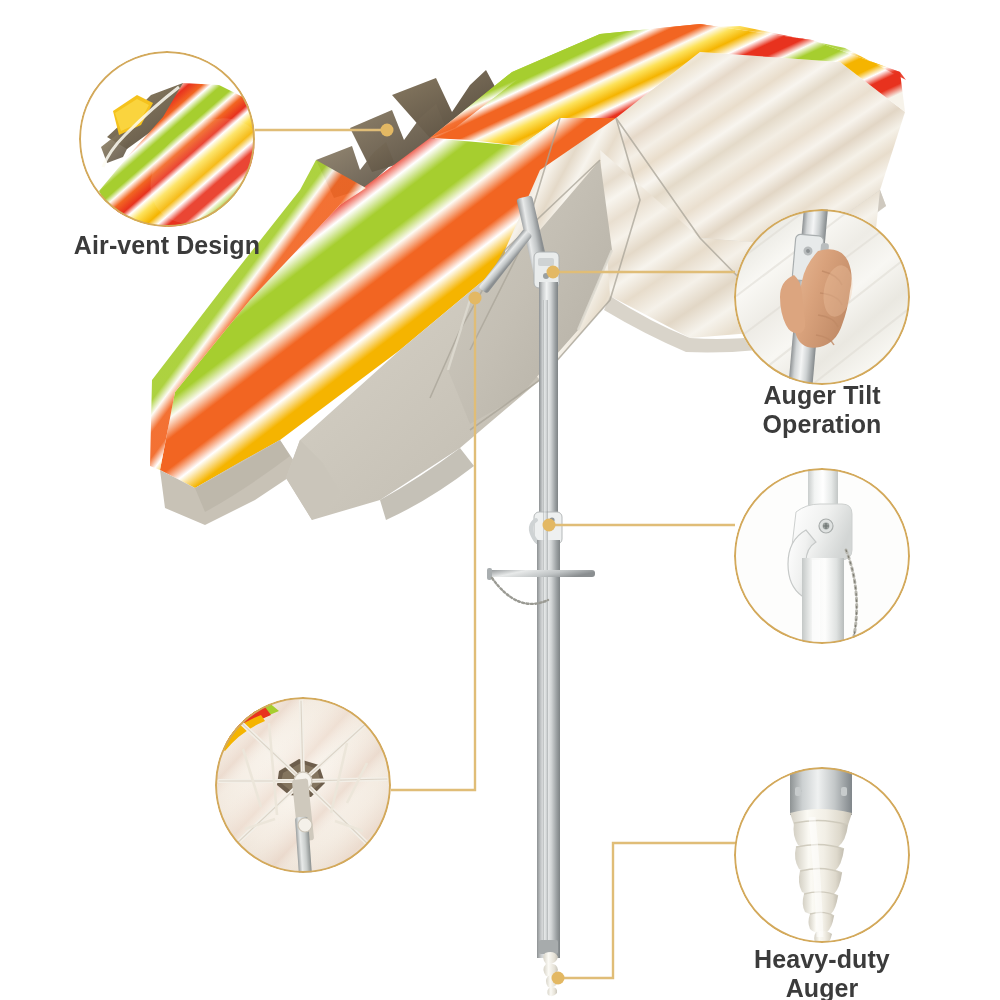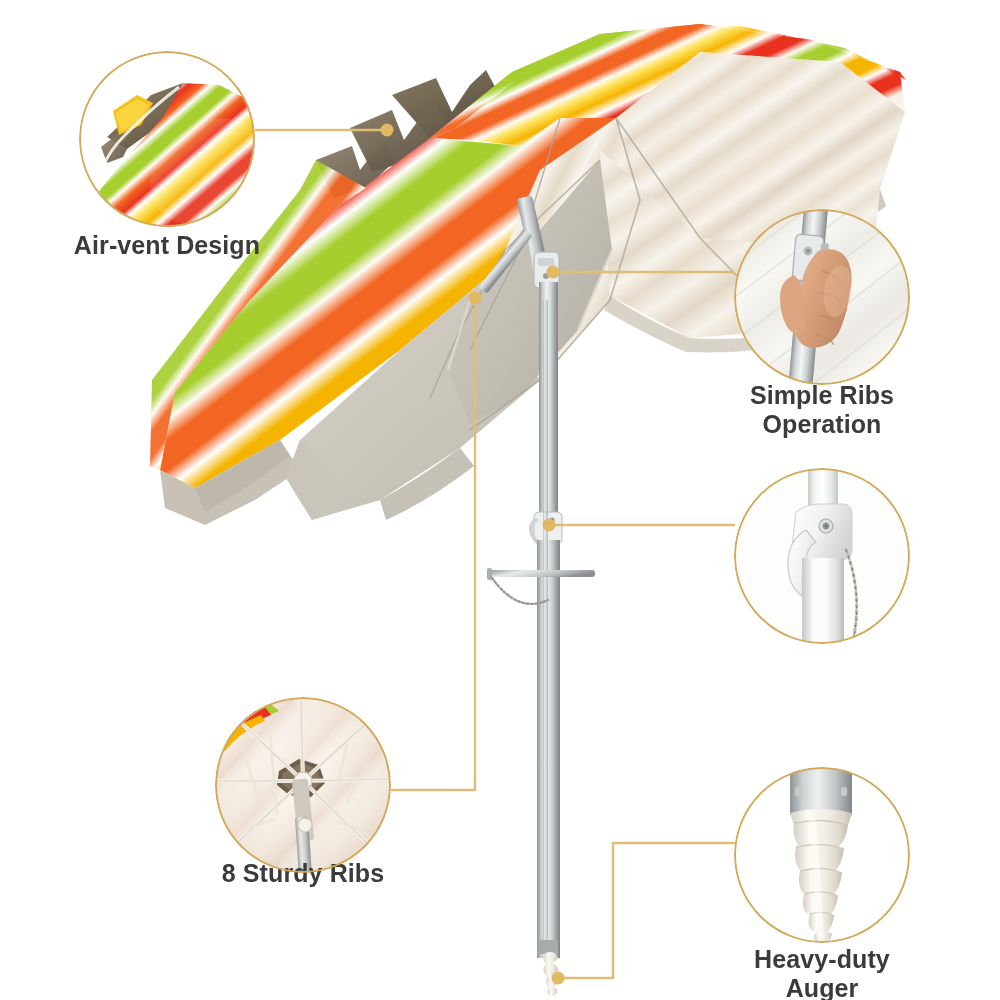--- a/index.html
+++ b/index.html
@@ -428,21 +428,21 @@
             <path d="M86,84 q18,2 22,12"></path>
             <path d="M84,106 q16,2 20,12"></path>
             <path d="M82,126 q14,2 18,10"></path>
           </g>
 
           <ellipse cx="104" cy="82" rx="14" ry="26" fill="#f0c7a4" opacity="0.35" transform="rotate(10 104 82)"></ellipse>
         </svg>
       </div>
       <div class="ring"></div>
     </div>
-    <div class="caption" style="top:172px;width:290px;">Simple Ribs
+    <div class="caption" style="top:172px;width:290px;">Auger Tilt
 Operation</div>
   </div>
 
   <div class="callout" style="left:734px;top:468px;width:176px;height:176px;">
     <div class="bubble" style="width:176px;height:176px;">
       <div class="photo">
         <svg viewBox="0 0 176 176" preserveAspectRatio="xMidYMid slice">
           <defs>
             <linearGradient id="whPole" x1="0" y1="0" x2="1" y2="0">
               <stop offset="0" stop-color="#c9cdcc"></stop>
@@ -564,21 +564,20 @@
           <circle cx="88" cy="84" r="9" fill="#f6f3ec" stroke="#cfc8bb" stroke-width="1.4"></circle>
 
           <rect x="80" y="82" width="16" height="62" rx="3" fill="#cfc9bd" transform="rotate(-6 88 113)"></rect>
           <rect x="82" y="120" width="13" height="58" rx="3" fill="url(#ribsPole)" transform="rotate(-4 88 150)"></rect>
 
           <circle cx="90" cy="128" r="7" fill="#f4f1ea" stroke="#cbc4b7" stroke-width="1.2"></circle>
         </svg>
       </div>
       <div class="ring"></div>
     </div>
-    <div class="caption" style="top:162px;width:300px;">8 Sturdy Ribs</div>
   </div>
 
   <div class="callout" style="left:734px;top:767px;width:176px;height:176px;">
     <div class="bubble" style="width:176px;height:176px;">
       <div class="photo">
         <svg viewBox="0 0 176 176" preserveAspectRatio="xMidYMid slice">
           <defs>
             <linearGradient id="augPole" x1="0" y1="0" x2="1" y2="0">
               <stop offset="0" stop-color="#8e9394"></stop>
               <stop offset="0.2" stop-color="#ccd0d1"></stop>

